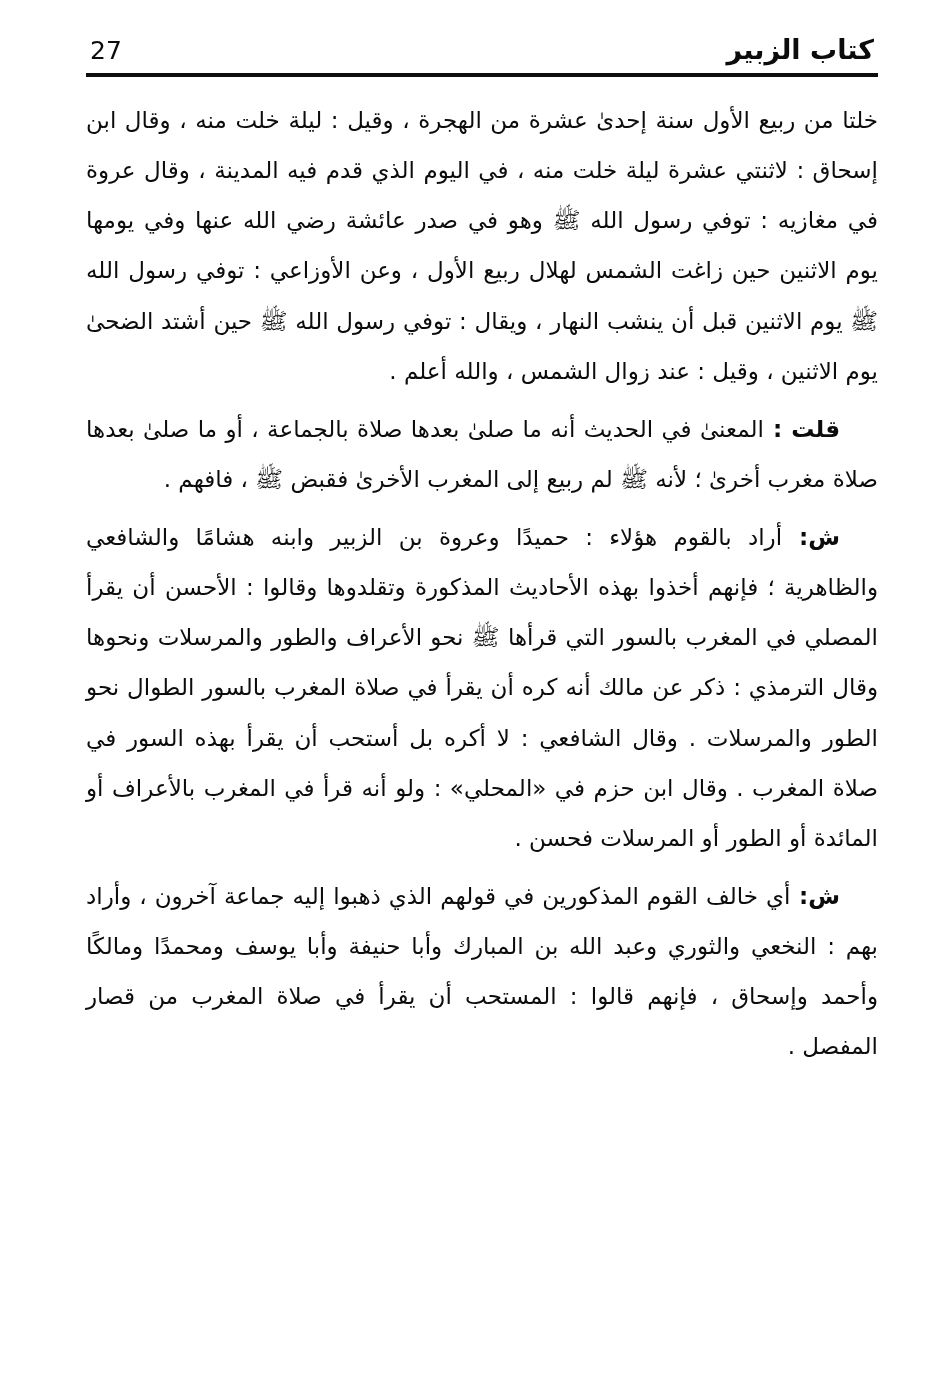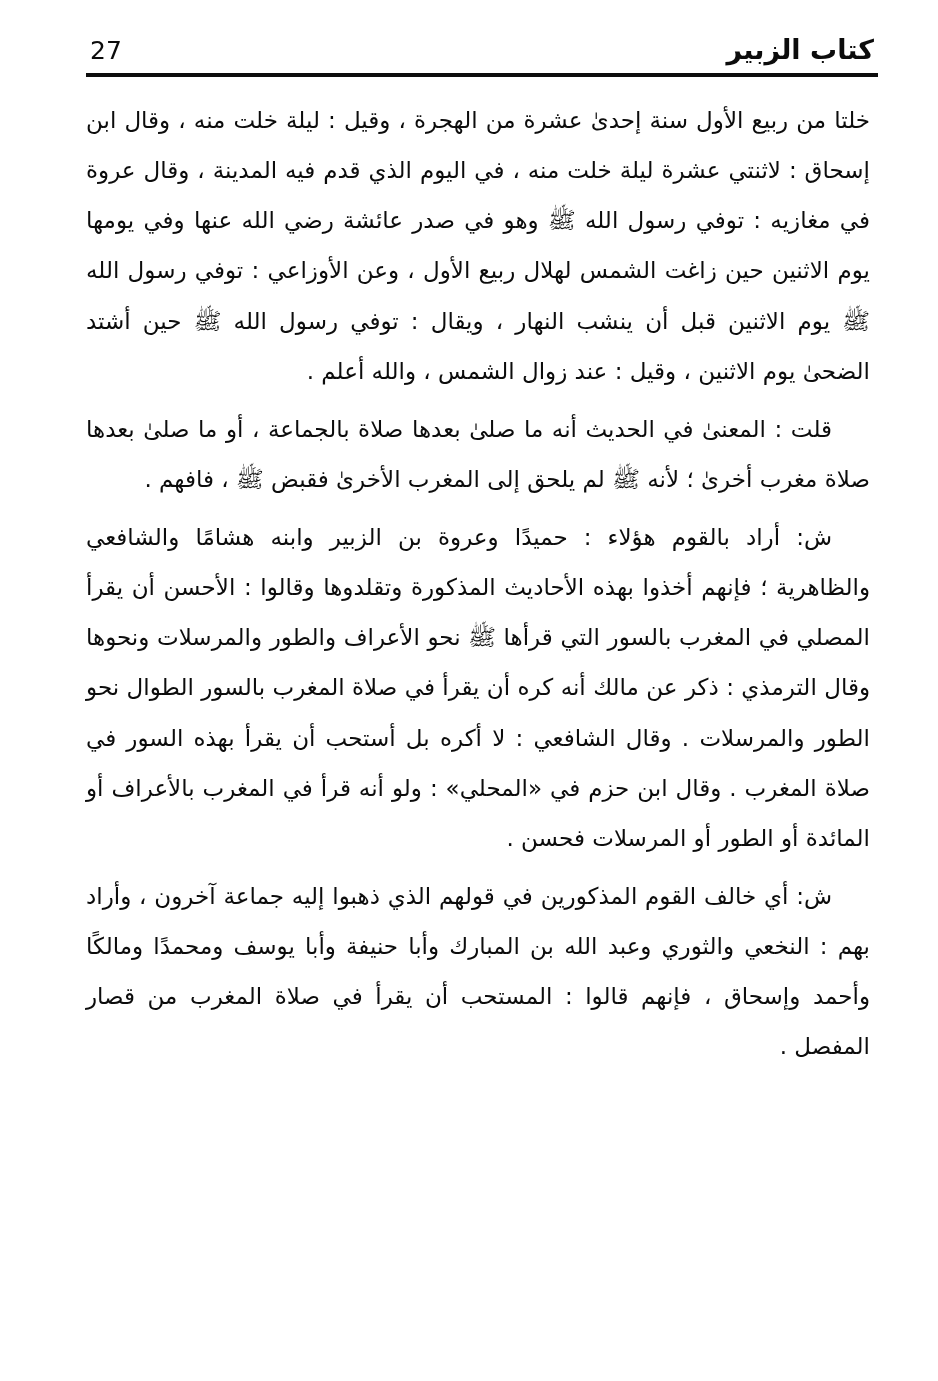--- a/index.html
+++ b/index.html
@@ -35,34 +35,34 @@
   .page-number {
     font-size: 25px;
     font-weight: normal;
   }
   .header-rule {
     border: none;
     border-top: 4px solid #0d0d0d;
     margin: 0 0 18px 0;
   }
   .body-text p {
-    margin: 0 8px 8px 0;
+    margin: 0 0 8px 0;
     font-size: 23px;
     line-height: 2.18;
     text-align: justify;
     text-justify: inter-word;
   }
   .body-text p.indented {
     text-indent: 38px;
   }
   .body-text p.bold-para {
     font-weight: bold;
   }
   .lead {
-    font-weight: normal;
+    font-weight: bold;
   }
   .lead::after {
     content: " ";
     white-space: pre;
   }
 </style>
 </head>
 <body>
 
 <div class="page">
@@ -74,21 +74,21 @@
 
   <hr class="header-rule">
 
   <div class="body-text">
 
     <p>
       <span>خلتا من ربيع الأول سنة إحدىٰ عشرة من الهجرة ، وقيل : ليلة خلت منه ، وقال ابن إسحاق : لاثنتي عشرة ليلة خلت منه ، في اليوم الذي قدم فيه المدينة ، وقال عروة في مغازيه : توفي رسول الله ﷺ وهو في صدر عائشة رضي الله عنها وفي يومها يوم الاثنين حين زاغت الشمس لهلال ربيع الأول ، وعن الأوزاعي : توفي رسول الله ﷺ يوم الاثنين قبل أن ينشب النهار ، ويقال : توفي رسول الله ﷺ حين أشتد الضحىٰ يوم الاثنين ، وقيل : عند زوال الشمس ، والله أعلم .</span>
     </p>
 
     <p class="indented">
-      <span class="lead">قلت :</span><span>المعنىٰ في الحديث أنه ما صلىٰ بعدها صلاة بالجماعة ، أو ما صلىٰ بعدها صلاة مغرب أخرىٰ ؛ لأنه ﷺ لم يلحق إلى المغرب الأخرىٰ فقبض ﷺ ، فافهم .</span>
+      <span class="lead">قلت :</span><span>المعنىٰ في الحديث أنه ما صلىٰ بعدها صلاة بالجماعة ، أو ما صلىٰ بعدها صلاة مغرب أخرىٰ ؛ لأنه ﷺ لم ربيع إلى المغرب الأخرىٰ فقبض ﷺ ، فافهم .</span>
     </p>
 
 
     <p class="indented">
       <span class="lead">ش:</span><span>أراد بالقوم هؤلاء : حميدًا وعروة بن الزبير وابنه هشامًا والشافعي والظاهرية ؛ فإنهم أخذوا بهذه الأحاديث المذكورة وتقلدوها وقالوا : الأحسن أن يقرأ المصلي في المغرب بالسور التي قرأها ﷺ نحو الأعراف والطور والمرسلات ونحوها وقال الترمذي : ذكر عن مالك أنه كره أن يقرأ في صلاة المغرب بالسور الطوال نحو الطور والمرسلات . وقال الشافعي : لا أكره بل أستحب أن يقرأ بهذه السور في صلاة المغرب . وقال ابن حزم في «المحلي» : ولو أنه قرأ في المغرب بالأعراف أو المائدة أو الطور أو المرسلات فحسن .</span>
     </p>
 
 
     <p class="indented">
       <span class="lead">ش:</span><span>أي خالف القوم المذكورين في قولهم الذي ذهبوا إليه جماعة آخرون ، وأراد بهم : النخعي والثوري وعبد الله بن المبارك وأبا حنيفة وأبا يوسف ومحمدًا ومالكًا وأحمد وإسحاق ، فإنهم قالوا : المستحب أن يقرأ في صلاة المغرب من قصار المفصل .</span>

